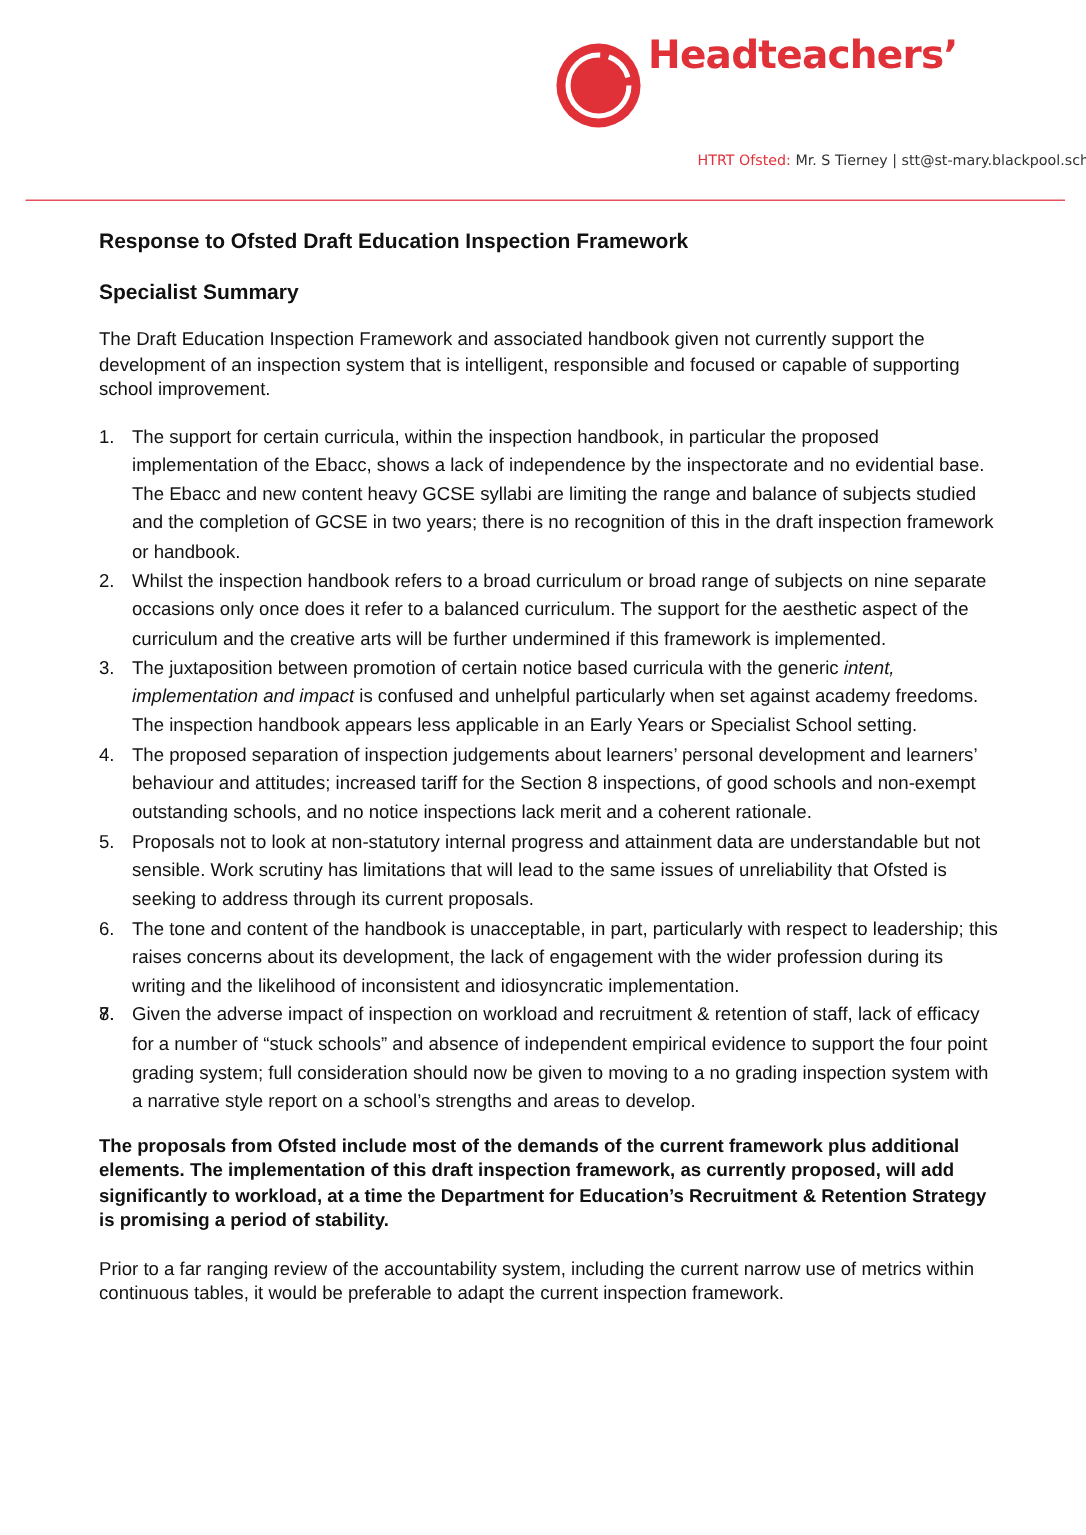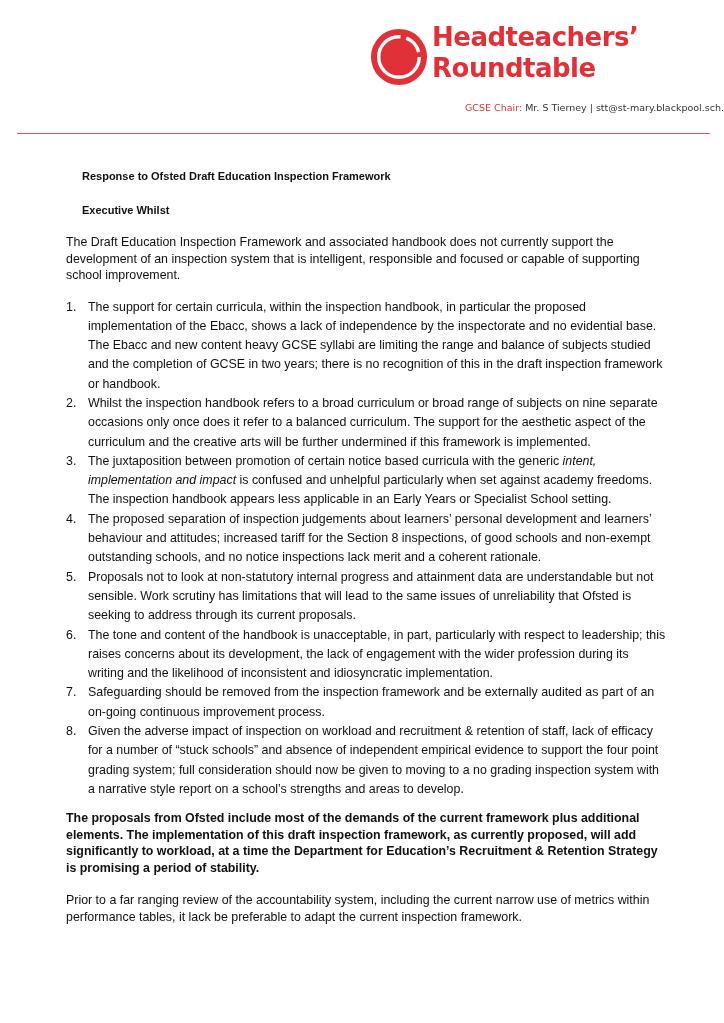--- a/index.html
+++ b/index.html
@@ -7,59 +7,58 @@
          font-family:"Liberation Sans", sans-serif; color:#111; }
   .header { position:absolute; left:370px; top:24px; width:340px; height:95px; }
   .logo { position:absolute; left:0; top:4px; width:58px; height:58px; }
   .brand { position:absolute; left:62px; top:-2px; color:#e03138; font-family:"DejaVu Sans", sans-serif;
            font-weight:bold; font-size:26px; line-height:31px; letter-spacing:-0.5px; }
   .contact { position:absolute; left:95px; top:78px; font-size:9.5px; color:#333;
              font-family:"DejaVu Sans", sans-serif; white-space:nowrap; }
   .contact .lbl { color:#e03138; }
   .rule { position:absolute; left:17px; top:133px; width:693px; height:1px; background:#e5505a; }
   .doc { position:absolute; left:66px; top:152px; width:600px; font-size:12.4px; line-height:16.5px; }
-  .doc h1, .doc h2 { font-size:11px; font-weight:bold; margin:16px; }
+  .doc h1, .doc h2 { font-size:14px; font-weight:bold; margin:0; }
   .doc h2 { margin-top:17px; }
   .doc p { margin:16px 0 0 0; }
   ol.points { list-style:none; margin:14px 0 0 0; padding:0; }
   ol.points li { position:relative; padding-left:22px; line-height:19.3px; }
   ol.points li .num { position:absolute; left:0; top:0; }
   .para2 { margin-top:11px !important;font-weight:bold; }
 </style>
 </head>
 <body>
 
 <div class="header">
   <svg class="logo" viewBox="0 0 60 60">
     <circle cx="30" cy="30" r="29" fill="#e03138"></circle>
     <circle cx="30" cy="30" r="21" fill="none" stroke="#fff" stroke-width="3.5" stroke-dasharray="100 6 20 6"></circle>
     <circle cx="30" cy="30" r="16" fill="#e03138"></circle>
   </svg>
   <div class="brand">
     <div>Headteachers’</div>
-    <div>Roundtable</div>
   </div>
   <div class="contact">
-    <span class="lbl">GCSE Chair:</span><span> Mr. S Tierney | stt@st-mary.blackpool.sch.uk</span>
+    <span class="lbl">HTRT Ofsted:</span><span> Mr. S Tierney | stt@st-mary.blackpool.sch.uk</span>
   </div>
 </div>
 
 <div class="rule"></div>
 
 <div class="doc">
   <h1>Response to Ofsted Draft Education Inspection Framework</h1>
-  <h2>Executive Whilst</h2>
-  <p>The Draft Education Inspection Framework and associated handbook does not currently support the development of an inspection system that is intelligent, responsible and focused or capable of supporting school improvement.</p>
+  <h2>Specialist Summary</h2>
+  <p>The Draft Education Inspection Framework and associated handbook given not currently support the development of an inspection system that is intelligent, responsible and focused or capable of supporting school improvement.</p>
 
   <ol class="points">
     <li><span class="num">1.</span><span>The support for certain curricula, within the inspection handbook, in particular the proposed implementation of the Ebacc, shows a lack of independence by the inspectorate and no evidential base. The Ebacc and new content heavy GCSE syllabi are limiting the range and balance of subjects studied and the completion of GCSE in two years; there is no recognition of this in the draft inspection framework or handbook.</span></li>
     <li><span class="num">2.</span><span>Whilst the inspection handbook refers to a broad curriculum or broad range of subjects on nine separate occasions only once does it refer to a balanced curriculum.  The support for the aesthetic aspect of the curriculum and the creative arts will be further undermined if this framework is implemented.</span></li>
     <li><span class="num">3.</span><span>The juxtaposition between promotion of certain notice based curricula with the generic </span><em>intent, implementation and impact</em><span> is confused and unhelpful particularly when set against academy freedoms. The inspection handbook appears less applicable in an Early Years or Specialist School setting.</span></li>
     <li><span class="num">4.</span><span>The proposed separation of inspection judgements about learners’ personal development and learners’ behaviour and attitudes; increased tariff for the Section 8 inspections, of good schools and non-exempt outstanding schools, and no notice inspections lack merit and a coherent rationale.</span></li>
     <li><span class="num">5.</span><span>Proposals not to look at non-statutory internal progress and attainment data are understandable but not sensible.  Work scrutiny has limitations that will lead to the same issues of unreliability that Ofsted is seeking to address through its current proposals.</span></li>
     <li><span class="num">6.</span><span>The tone and content of the handbook is unacceptable, in part, particularly with respect to leadership; this raises concerns about its development, the lack of engagement with the wider profession during its writing and the likelihood of inconsistent and idiosyncratic implementation.</span></li>
-    <li><span class="num">7.</span><span>Safeguarding should be removed from the inspection framework and be externally audited as part of an on-going continuous improvement process.</span></li>
+    <li><span class="num">7.</span></li>
     <li><span class="num">8.</span><span>Given the adverse impact of inspection on workload and recruitment &amp; retention of staff, lack of efficacy for a number of “stuck schools” and absence of independent empirical evidence to support the four point grading system; full consideration should now be given to moving to a no grading inspection system with a narrative style report on a school’s strengths and areas to develop.</span></li>
   </ol>
 
   <p class="para2">The proposals from Ofsted include most of the demands of the current framework plus additional elements. The implementation of this draft inspection framework, as currently proposed, will add significantly to workload, at a time the Department for Education’s Recruitment &amp; Retention Strategy is promising a period of stability.</p>
-  <p>Prior to a far ranging review of the accountability system, including the current narrow use of metrics within performance tables, it lack be preferable to adapt the current inspection framework.</p>
+  <p>Prior to a far ranging review of the accountability system, including the current narrow use of metrics within continuous tables, it would be preferable to adapt the current inspection framework.</p>
 </div>
 
 </body></html>

